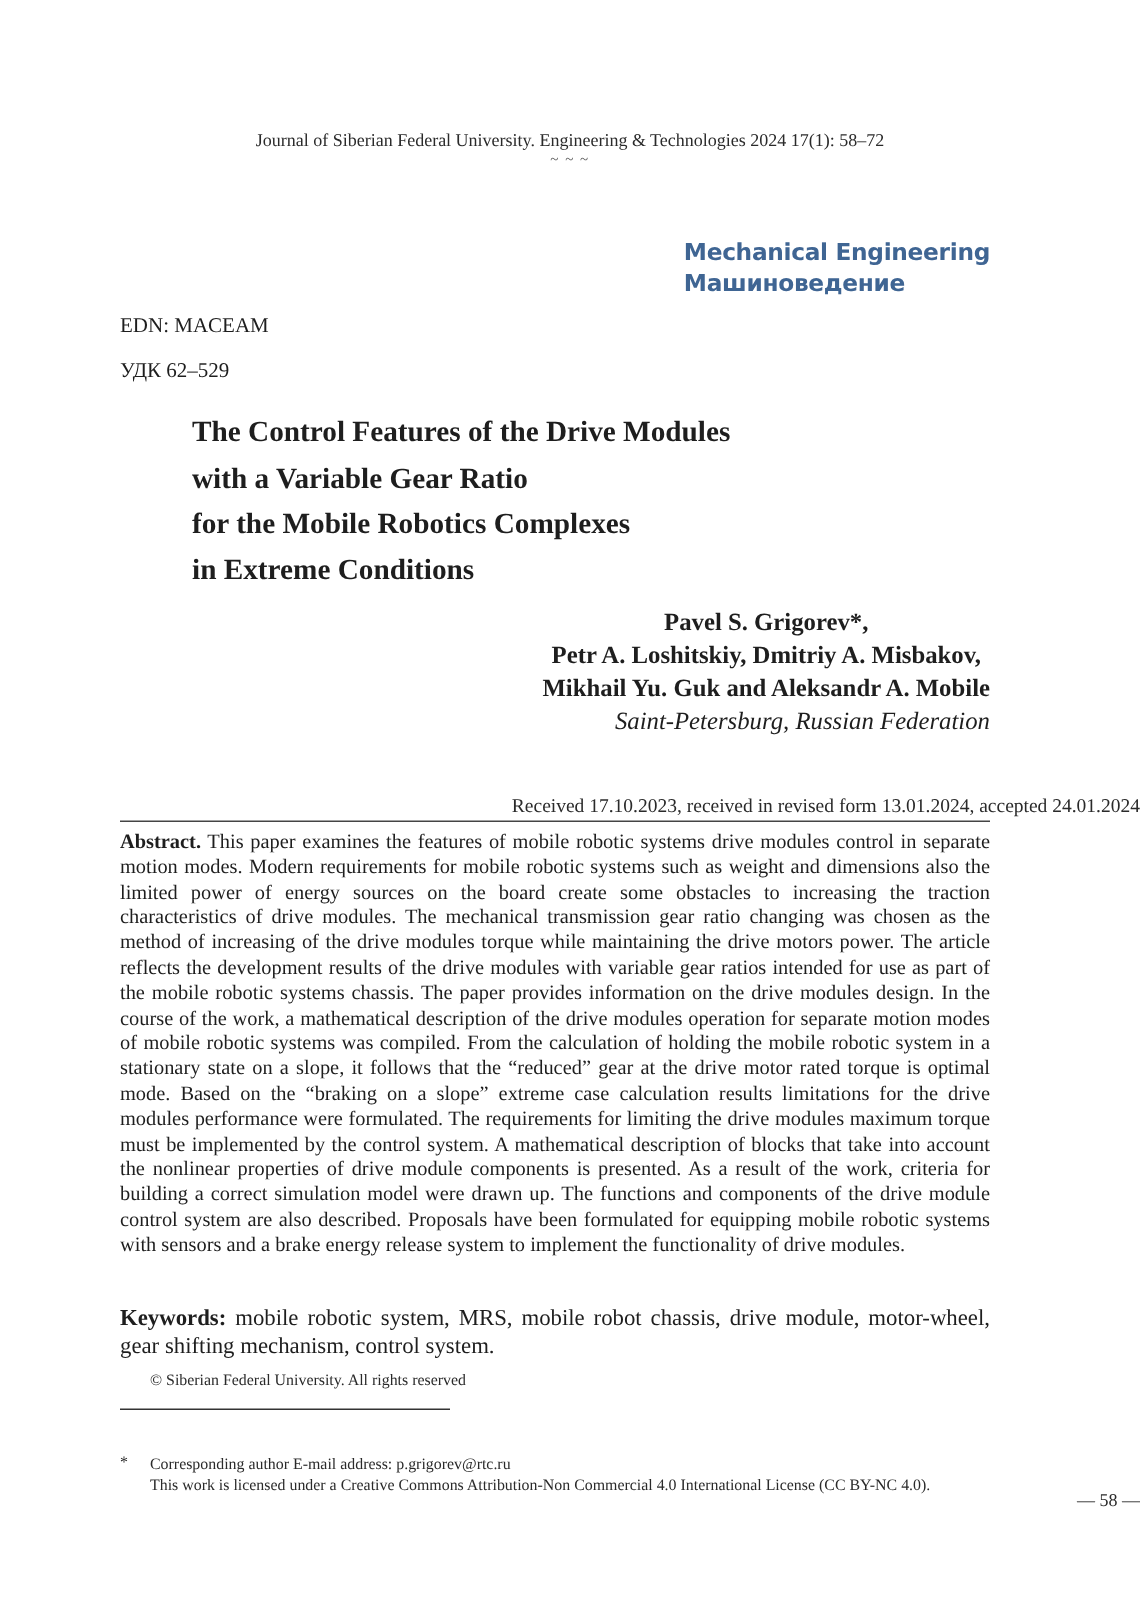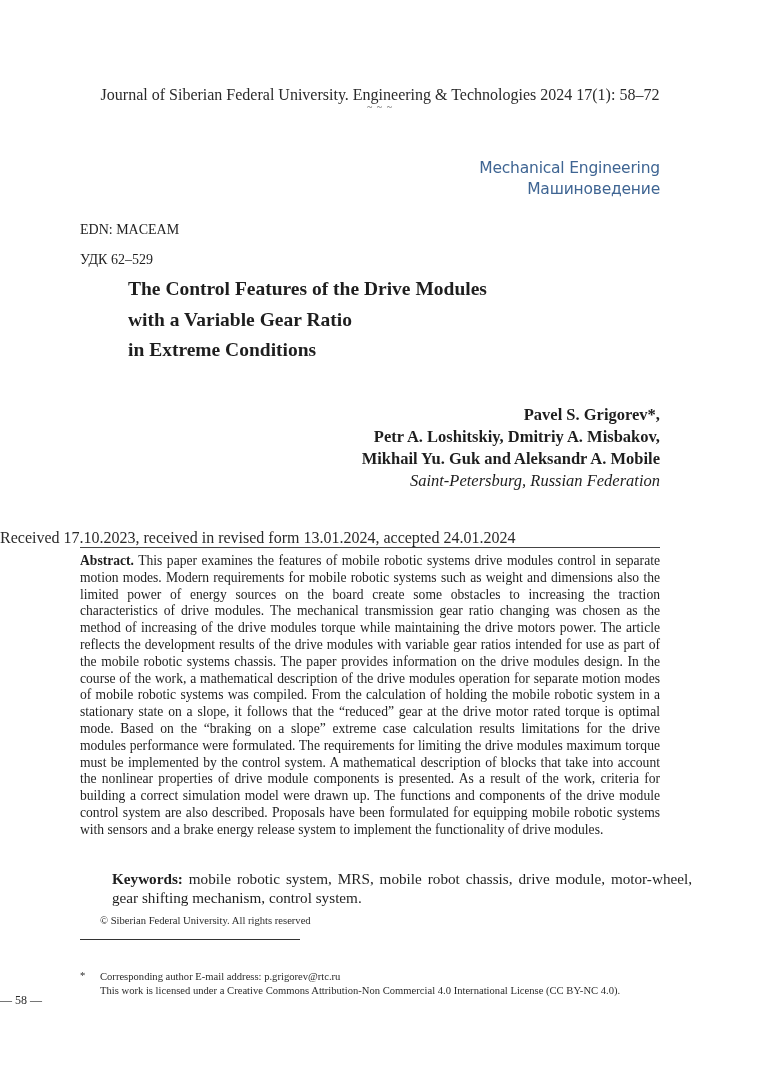--- a/index.html
+++ b/index.html
@@ -1,51 +1,52 @@
 <!DOCTYPE html>
 <html><head>
   <meta charset="utf-8">
   <style>
     html, body { margin: 0; padding: 0; background: #ffffff; }
     body { width: 760px; height: 1080px; position: relative; overflow: hidden; color: #1a1a1a; font-family: "Liberation Serif", serif; }
     .abs { position: absolute; }
-    .journal { left: 0; width: 760px; top: 86px; text-align: center; font-size: 16px; color: #2a2a2a; }
+    .journal { left: 0; width: 760px; top: 86px; text-align: center; font-size: 12px; color: #2a2a2a; }
     .tilde { left: 0; width: 760px; top: 101px; text-align: center; font-size: 10px; color: #555; letter-spacing: 1px; }
-    .section { right: 100px; top: 158px; text-align: right; font-family: "DejaVu Sans", sans-serif; font-weight: normal; font-size: 15.5px; line-height: 21px; color: #3f6593; letter-spacing: -0.2px; }
-    .meta { left: 80px; font-size: 14px; color: #1e1e1e; margin-top: 12px; }
+    .section { right: 100px; top: 158px; font-family: "DejaVu Sans", sans-serif; font-weight: bold; font-size: 15.5px; line-height: 21px; color: #3f6593; letter-spacing: -0.2px; }
+    .meta { left: 80px; font-size: 14px; color: #1e1e1e; }
     .title { left: 80px; top: 274px; font-weight: bold; font-size: 19.5px; line-height: 30.5px; color: #1e1e1e; margin-left: 48px; }
-    .authors { right: 100px; top: 404px; text-align: right; font-weight: bold; font-size: 16.5px; line-height: 22px; color: #1e1e1e; }
+    .authors { right: 100px; top: 404px; text-align: center; font-weight: bold; font-size: 16.5px; line-height: 22px; color: #1e1e1e; }
     .affil { right: 100px; top: 470px; text-align: right; font-style: italic; font-size: 16.5px; line-height: 22px; color: #1e1e1e; }
-    .dates { left: 0; width: 760px; top: 529px; text-align: left; font-size: 16px; color: #2a2a2a; }
+    .dates { left: 0; width: 760px; top: 529px; text-align: right; font-size: 13px; color: #2a2a2a; }
     .rule { left: 80px; width: 580px; top: 547px; height: 0; border-top: 1.3px solid #444; }
     .abstract { left: 80px; width: 580px; top: 553px; font-size: 13.6px; line-height: 16.8px; text-align: justify; color: #1e1e1e; }
-    .keywords { left: 80px; width: 580px; top: 869px; font-size: 15.2px; line-height: 19px; text-align: justify; color: #1e1e1e; margin-left: 32px; }
+    .keywords { left: 80px; width: 580px; top: 869px; font-size: 15.2px; line-height: 19px; text-align: justify; color: #1e1e1e; }
     b.lead { font-weight: bold; }
     .fnrule { left: 80px; width: 220px; top: 939px; height: 0; border-top: 1px solid #333; }
     .fn { left: 100px; font-size: 10.6px; line-height: 14px; color: #2a2a2a; }
     .fnstar { left: 80px; font-size: 10.6px; color: #2a2a2a; }
-    .pagenum { left: 0; width: 760px; top: 993px; text-align: left; font-size: 12px; color: #2a2a2a; }
+    .pagenum { left: 0; width: 760px; top: 993px; text-align: right; font-size: 12px; color: #2a2a2a; }
   </style>
 </head>
 <body>
 
 <div class="abs journal">Journal of Siberian Federal University. Engineering &amp; Technologies 2024 17(1): 58–72</div>
 <div class="abs tilde">~ ~ ~</div>
 
 <div class="abs section">
   <div>Mechanical Engineering</div>
   <div>Машиноведение</div>
 </div>
 
 <div class="abs meta" style="top:210px;">EDN: MACEAM</div>
 <div class="abs meta" style="top:240px;">УДК 62–529</div>
 
 <div class="abs title">
   <div>The Control Features of the Drive Modules</div>
   <div>with a Variable Gear Ratio</div>
+  <div>for the Mobile Robotics Complexes</div>
   <div>in Extreme Conditions</div>
 </div>
 
 <div class="abs authors">
   <div>Pavel S. Grigorev*,</div>
   <div>Petr A. Loshitskiy, Dmitriy A. Misbakov,</div>
   <div>Mikhail Yu. Guk and Aleksandr A. Mobile</div>
 </div>
 
 <div class="abs affil">

